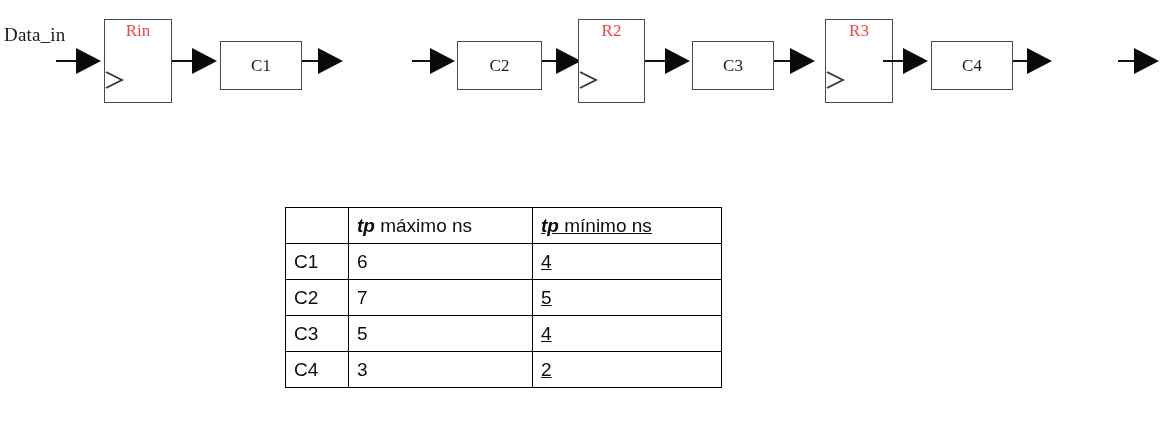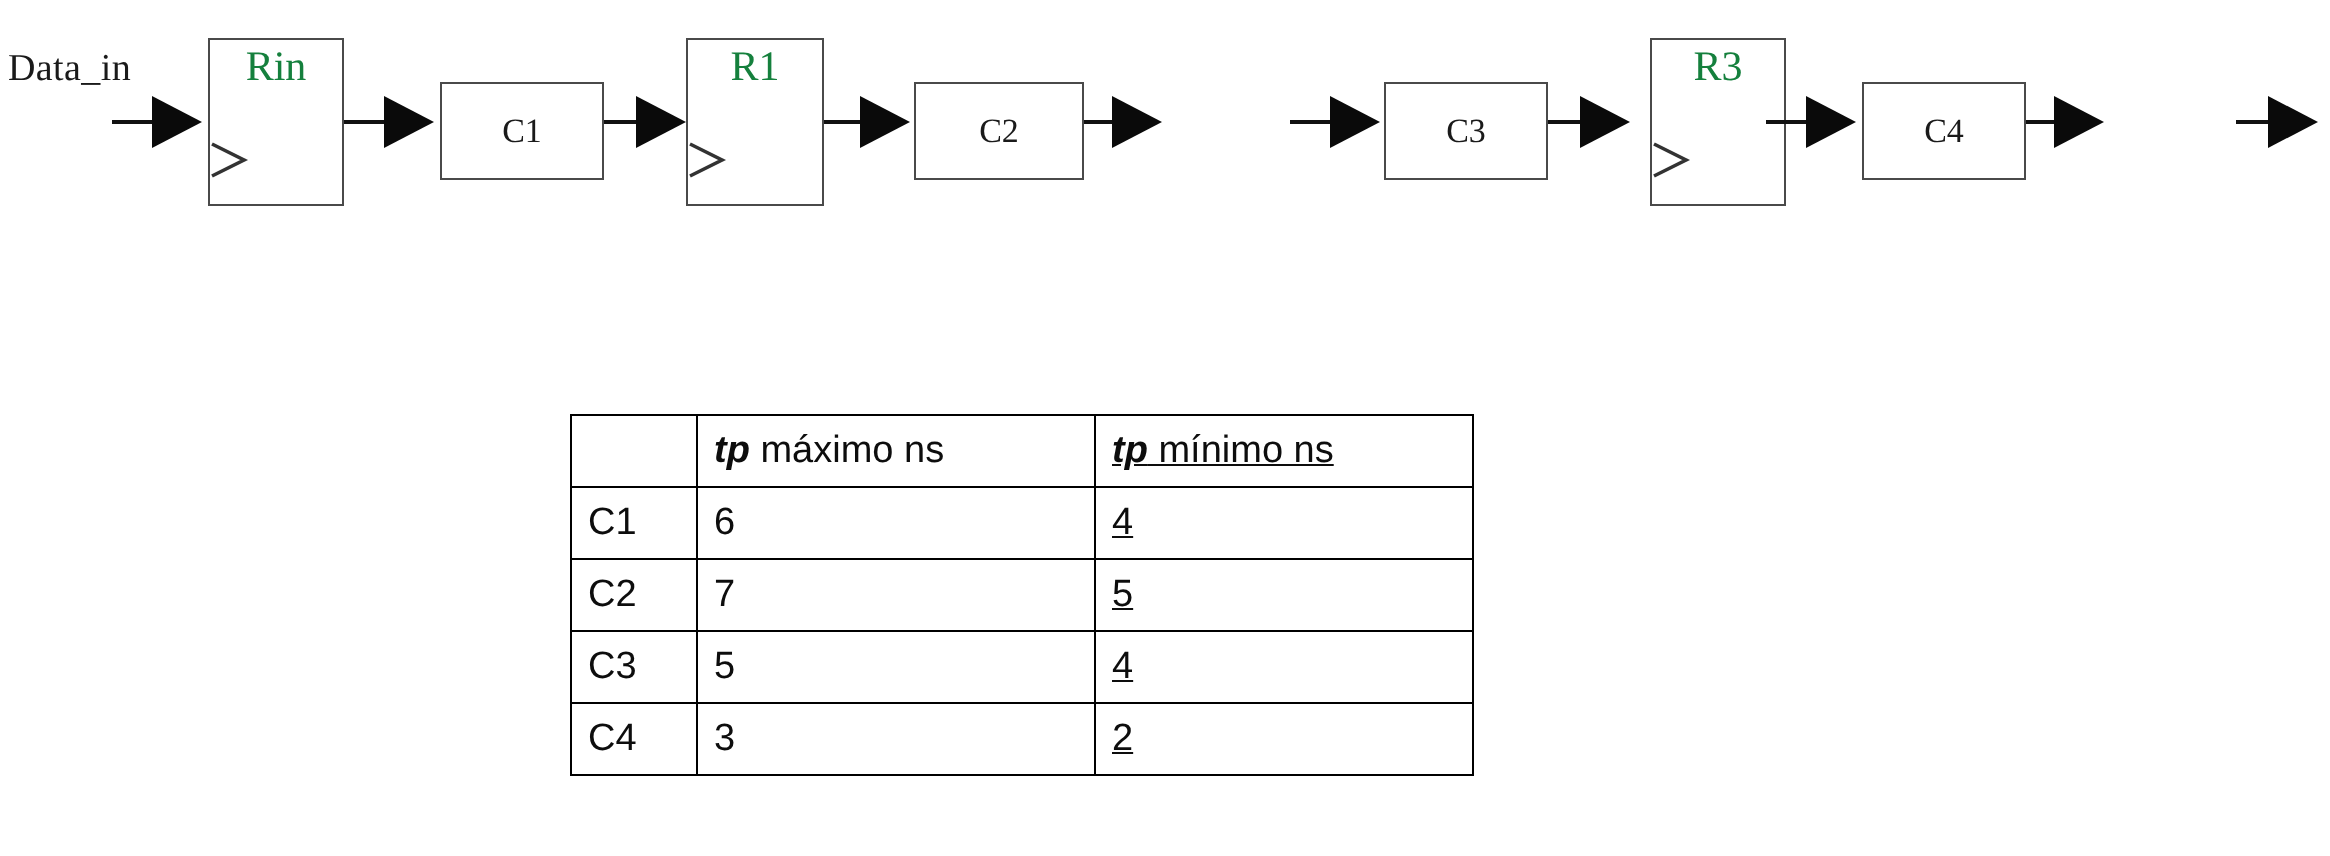--- a/index.html
+++ b/index.html
@@ -42,22 +42,22 @@
     border: 1.6px solid #4a4a4a;
     background: #ffffff;
   }
   .reg-label {
     position: absolute;
     left: 0;
     right: 0;
     top: 2px;
     text-align: center;
     font-family: "Liberation Serif", "DejaVu Serif", serif;
-    font-size: 21px;
-    color: #15803d;
+    font-size: 17px;
+    color: #ef4444;
     line-height: 1.05;
   }
   
   .clk-notch {
     position: absolute;
     left: 0px;
     bottom: 14px;
     width: 20px;
     height: 18px;
     overflow: visible;
@@ -119,21 +119,21 @@
     box-sizing: border-box;
     padding: 0 8px;
     vertical-align: middle;
     font-family: "Liberation Sans", "DejaVu Sans", sans-serif;
     font-size: 19px;
     color: #0d0d0d;
     text-align: left;
     font-weight: normal;
   }
   table.timing-table .col-label  { width: 63px; }
-  table.timing-table .col-max    { width: 199px; }
+  table.timing-table .col-max    { width: 184px; }
   table.timing-table .col-min    { width: 189px; text-decoration: underline; }
 
   .hdr-cell { font-weight: bold; }
   .hdr-cell .tp { font-style: italic; font-weight: bold; }
   .rowlabel-cell { text-align: center; }
   .corner-cell { }
 </style>
 </head>
 <body>
 
@@ -162,43 +162,43 @@
 
   <div class="comb-box" style="left:220px; top:41px; width:82px; height:49px;">
     <span class="comb-label">C1</span>
   </div>
 
   <div class="arrow" style="left:302px; top:48px; width:44px;">
     <div class="tail" style="width:20px;"></div>
     <div class="head" style="left:16px;"></div>
   </div>
 
-  <div class="reg-box" style="left:343px; top:19px; width:69px; height:84px;">
-    <div class="reg-label">R1</div>
+
+  <div class="arrow" style="left:412px; top:48px; width:47px;">
+    <div class="tail" style="width:22px;"></div>
+    <div class="head" style="left:18px;"></div>
+  </div>
+
+  <div class="comb-box" style="left:457px; top:41px; width:85px; height:49px;">
+    <span class="comb-label">C2</span>
+  </div>
+
+  <div class="arrow" style="left:542px; top:48px; width:40px;">
+    <div class="tail" style="width:18px;"></div>
+    <div class="head" style="left:14px;"></div>
+  </div>
+
+  <div class="reg-box" style="left:578px; top:19px; width:67px; height:84px;">
+    <div class="reg-label">R2</div>
     <div class="clk-notch">
       <svg width="22" height="20" viewBox="0 0 22 20" aria-hidden="true">
         <polyline points="1,2 17,10 1,18" fill="none" stroke="#333333" stroke-width="1.8"></polyline>
       </svg>
     </div>
   </div>
-
-  <div class="arrow" style="left:412px; top:48px; width:47px;">
-    <div class="tail" style="width:22px;"></div>
-    <div class="head" style="left:18px;"></div>
-  </div>
-
-  <div class="comb-box" style="left:457px; top:41px; width:85px; height:49px;">
-    <span class="comb-label">C2</span>
-  </div>
-
-  <div class="arrow" style="left:542px; top:48px; width:40px;">
-    <div class="tail" style="width:18px;"></div>
-    <div class="head" style="left:14px;"></div>
-  </div>
-
 
   <div class="arrow" style="left:645px; top:48px; width:48px;">
     <div class="tail" style="width:24px;"></div>
     <div class="head" style="left:20px;"></div>
   </div>
 
   <div class="comb-box" style="left:692px; top:41px; width:82px; height:49px;">
     <span class="comb-label">C3</span>
   </div>
 

